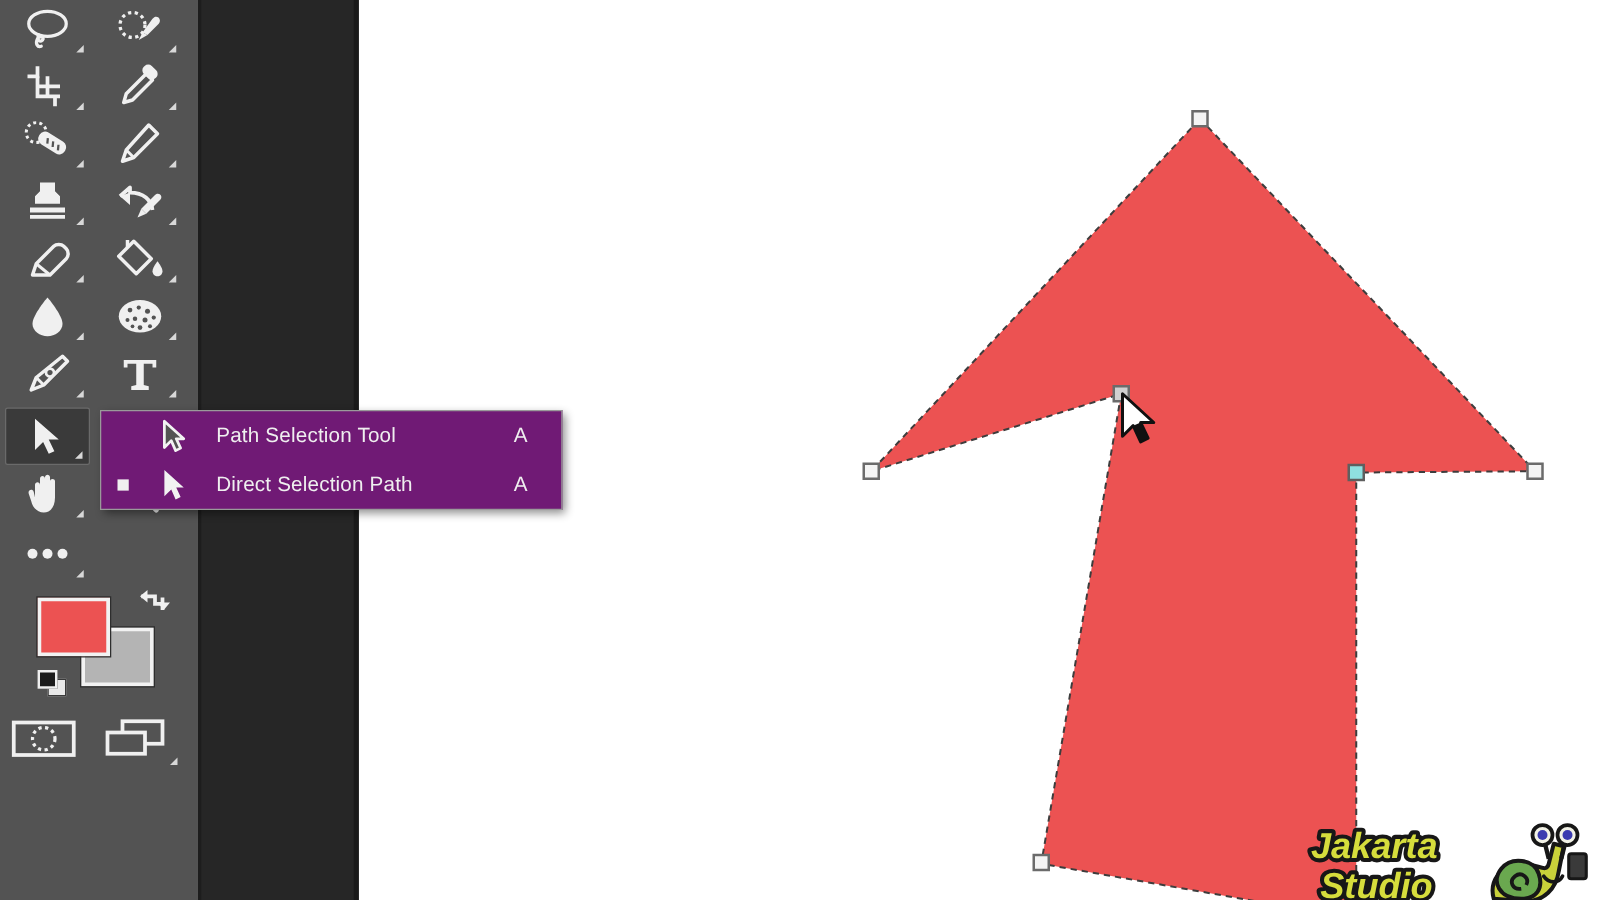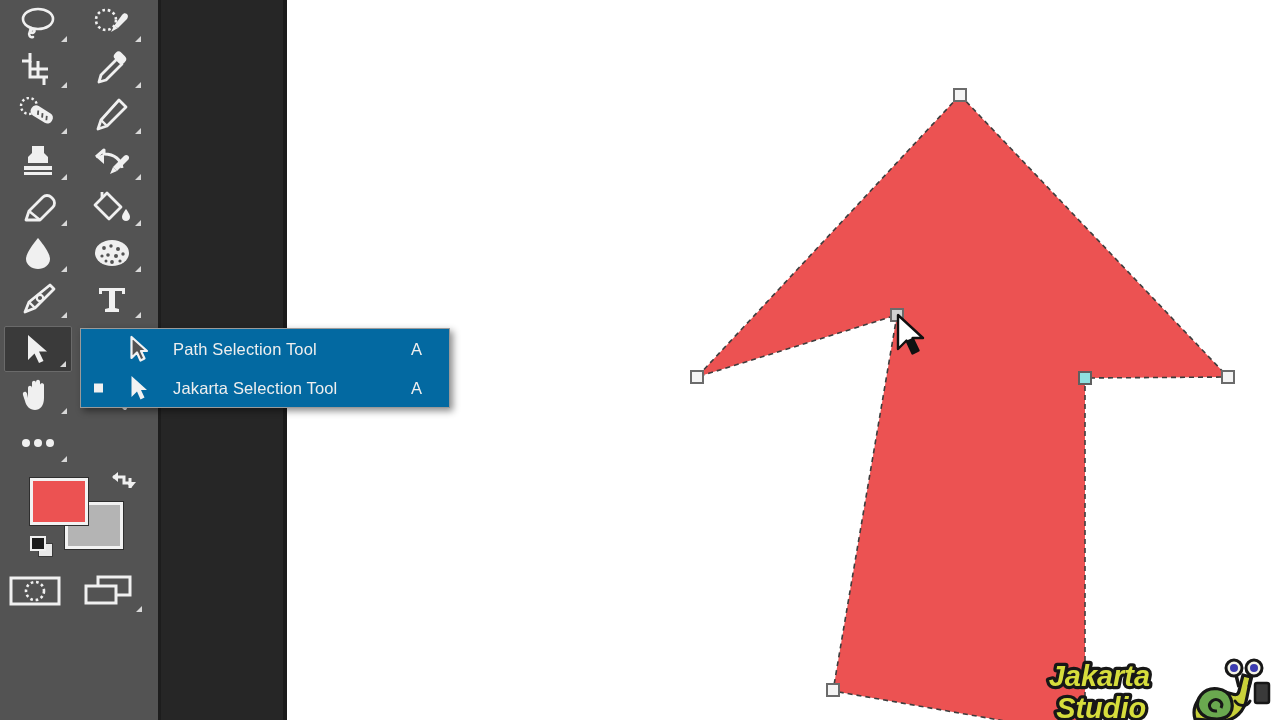--- a/index.html
+++ b/index.html
@@ -143,21 +143,21 @@
   
   .mode-btn { position: absolute; width: 62px; height: 40px; color: #f0f0f0; }
 
   
   .flyout {
     position: absolute;
     left: 80px;
     top: 328px;
     width: 370px;
     height: 80px;
-    background: #0369a1;
+    background: #701a75;
     border: 1px solid #9a9a9a;
     box-sizing: border-box;
     box-shadow: 3px 3px 7px rgba(0,0,0,0.45);
   }
   .flyout-row {
     position: relative;
     height: 39px;
     display: flex;
     align-items: center;
     cursor: default;
@@ -546,18 +546,18 @@
       <span class="flyout-shortcut">A</span>
     </div>
 
     <div class="flyout-row">
       <span class="flyout-bullet"></span>
       <span class="flyout-icon">
         <svg width="22" height="28" viewBox="0 0 22 28">
           <path d="M2.5,2 L2.5,23 L8,17.5 L11.5,25.5 L15.5,23.5 L12,16 L18,16 Z" fill="#f2f2f2"></path>
         </svg>
       </span>
-      <span class="flyout-label">Jakarta Selection Tool</span>
+      <span class="flyout-label">Direct Selection Path</span>
       <span class="flyout-shortcut">A</span>
     </div>
   </div>
 
 </div>
 
 </body></html>

